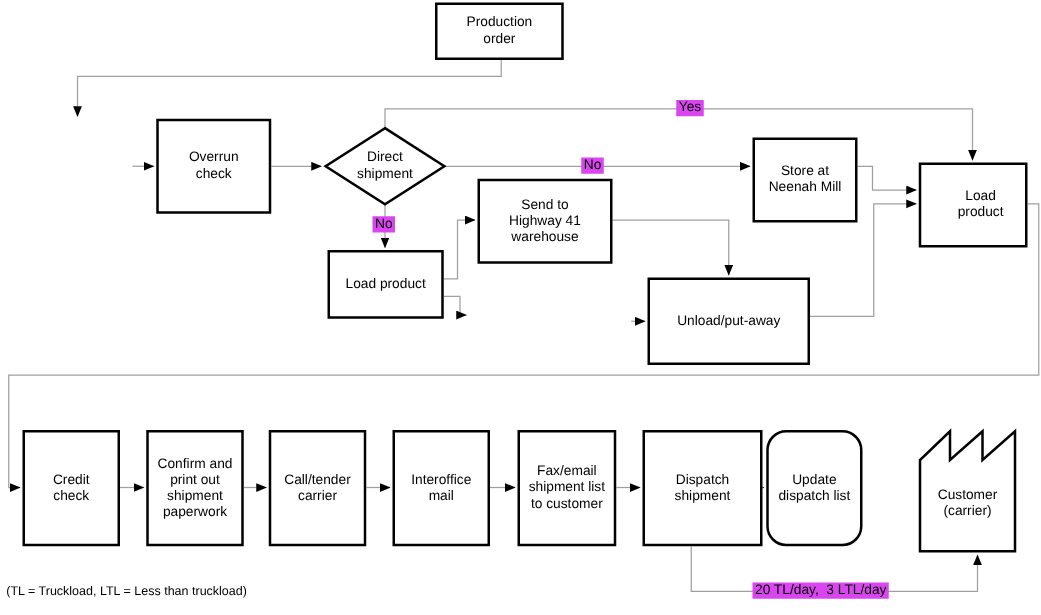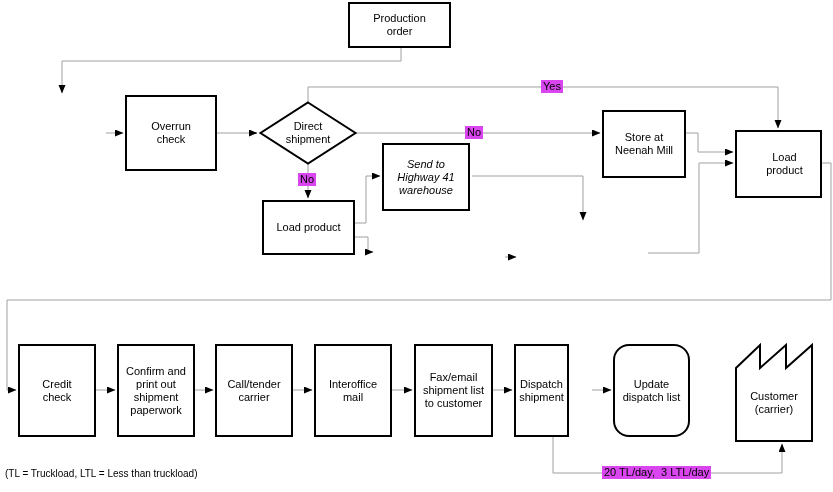--- a/index.html
+++ b/index.html
@@ -73,45 +73,46 @@
 shipment</div>
 
   <div class="node" style="left:602px;top:110px;width:84px;height:68px;">Store at
 Neenah Mill</div>
 
   <div class="node" style="left:735px;top:130px;width:87px;height:68px;padding-left:12px;">Load
 product</div>
 
   <div class="node" style="left:262px;top:200px;width:93px;height:55px;">Load product</div>
 
-  <div class="node" style="left:382px;top:143px;width:88px;height:68px;font-style:italic;">Send to
+  <div class="node" style="left:382px;top:143px;width:108px;height:68px;">Send to
 Highway 41
 warehouse</div>
 
 
+  <div class="node" style="left:518px;top:222px;width:130px;height:70px;">Unload/put-away</div>
 
   <div class="node" style="left:18px;top:344px;width:78px;height:93px;">Credit
 check</div>
 
   <div class="node" style="left:117px;top:344px;width:78px;height:93px;">Confirm and
 print out
 shipment
 paperwork</div>
 
   <div class="node" style="left:215px;top:344px;width:78px;height:93px;">Call/tender
 carrier</div>
 
   <div class="node" style="left:314px;top:344px;width:78px;height:93px;">Interoffice
 mail</div>
 
   <div class="node" style="left:414px;top:344px;width:79px;height:93px;">Fax/email
 shipment list
 to customer</div>
 
-  <div class="node" style="left:514px;top:344px;width:55px;height:93px;">Dispatch
+  <div class="node" style="left:514px;top:344px;width:96px;height:93px;">Dispatch
 shipment</div>
 
   <div class="node" style="left:613px;top:344px;width:77px;height:93px;border-radius:16px;">Update
 dispatch list</div>
 
   <div class="shape-label" style="left:738px;top:383px;width:72px;height:40px;">Customer
 (carrier)</div>
 
   <div class="edge-label" style="left:541px;top:80px;">Yes</div>
 

